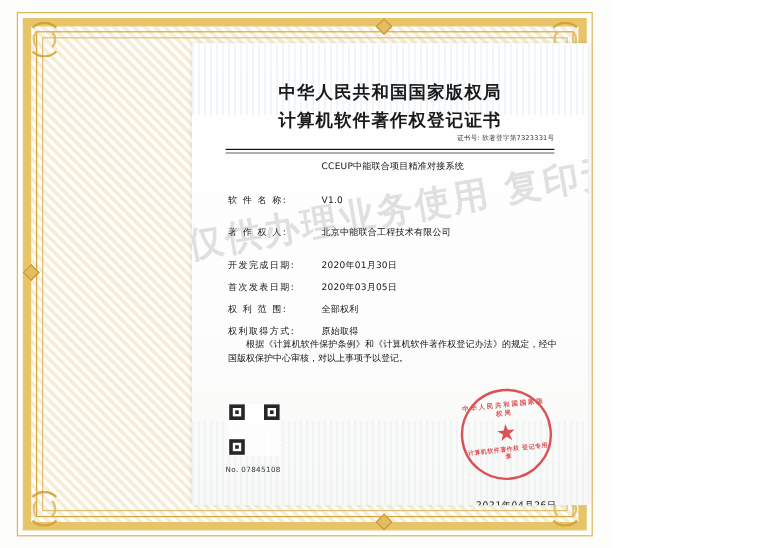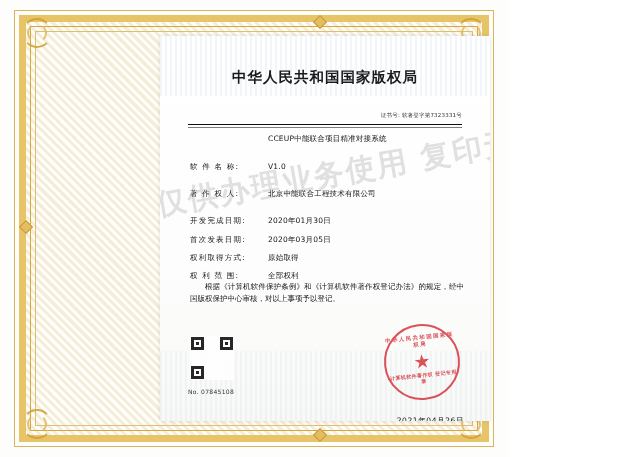--- a/index.html
+++ b/index.html
@@ -369,20 +369,21 @@
   <div class="side-orn" style="left:315px; top:17px;"></div>
   <div class="side-orn" style="left:315px; bottom:17px;"></div>
 
   <div id="paper">
 
     <div class="paper-topband"></div>
     <div class="paper-botband"></div>
 
     <div class="doc-title">中华人民共和国国家版权局</div>
 
+    <div class="doc-subtitle">计算机软件著作权登记证书</div>
 
     <div class="cert-no">证书号: 软著登字第7323331号</div>
 
     <div class="title-rule"></div>
     <div class="title-rule2"></div>
 
     <div class="fields">
 
       <div class="field-row">
         <span class="field-label">软 件 名 称:</span>
@@ -405,27 +406,27 @@
         <span class="field-label">开发完成日期:</span>
         <span class="field-value">2020年01月30日</span>
       </div>
 
       <div class="field-row">
         <span class="field-label">首次发表日期:</span>
         <span class="field-value">2020年03月05日</span>
       </div>
 
       <div class="field-row">
+        <span class="field-label">权 利 范 围:</span>
+        <span class="field-value">全部权利</span>
+      </div>
+
+      <div class="field-row">
         <span class="field-label">权利取得方式:</span>
         <span class="field-value">原始取得</span>
-      </div>
-
-      <div class="field-row">
-        <span class="field-label">权 利 范 围:</span>
-        <span class="field-value">全部权利</span>
       </div>
 
 
     </div>
 
     <div class="statement">根据《计算机软件保护条例》和《计算机软件著作权登记办法》的规定，经中国版权保护中心审核，对以上事项予以登记。</div>
 
     <div class="qr">
       <div class="qr-eye qr-eye-tl">
           <i></i>

